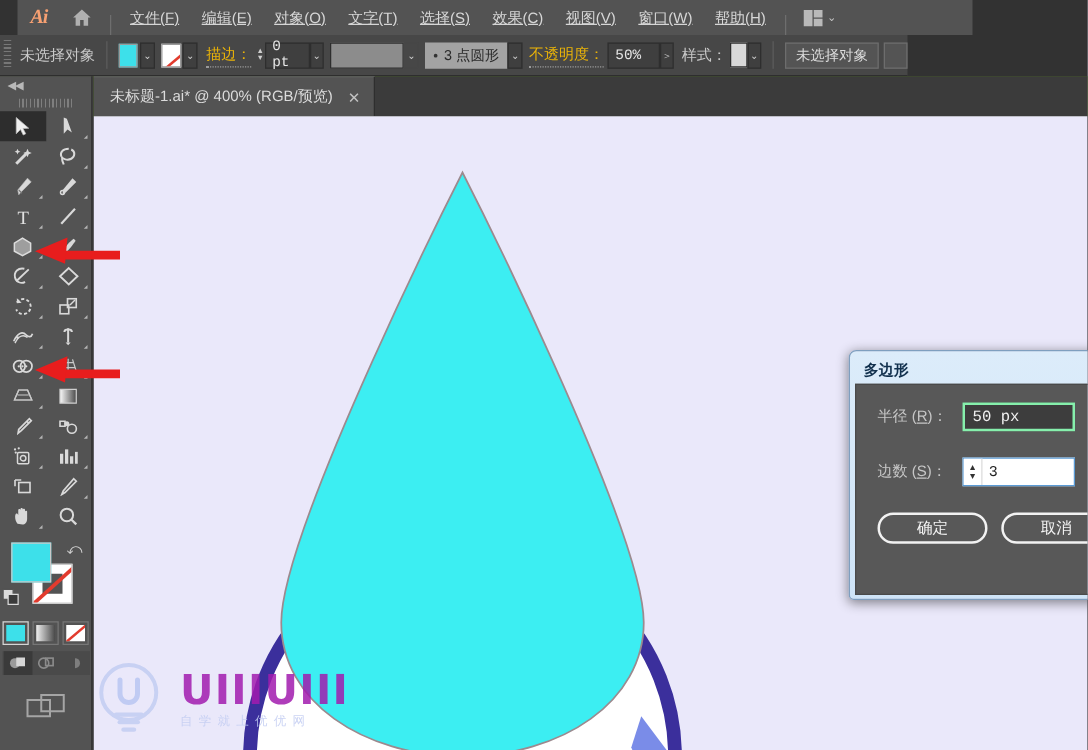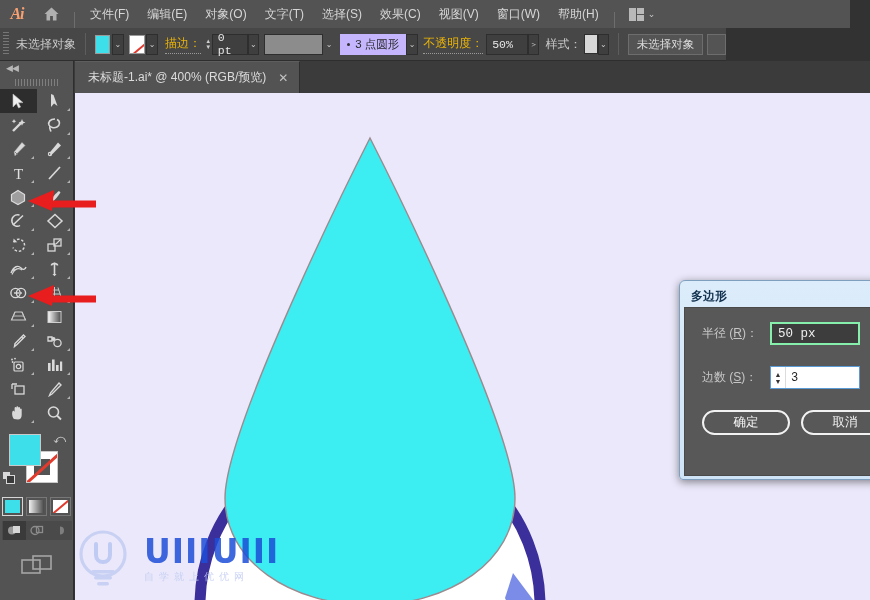--- a/index.html
+++ b/index.html
@@ -7,34 +7,34 @@
     width: 870px; height: 600px;
     overflow: hidden;
     background: #323232;
     font-family: "Liberation Sans", "DejaVu Sans", sans-serif;
     -webkit-font-smoothing: antialiased;
   }
   #app { position: relative; width: 870px; height: 600px; }
 
   
   .menubar {
-    position: absolute; left: 0; top: 0; width: 850px; height: 28px;
+    position: absolute; left: 14px; top: 0; width: 764px; height: 28px;
     background: #535353; display: flex; align-items: flex-end;
   }
   .ai-logo {
     width: 34px; height: 28px; display: flex; align-items: center; justify-content: center;
     color: #f7a072; font-size: 16px; font-weight: bold; font-style: italic;
     font-family: "Liberation Serif", serif; letter-spacing: -1px;
   }
   .home-icon { width: 34px; height: 28px; display:flex; align-items:center; justify-content:center; }
   .menu-sep { width:1px; height:16px; background:#6e6e6e; margin:0 6px; }
   .menu-items { display:flex; align-items:center; height:28px; }
   .menu-item {
     color: #d6d6d6; font-size: 12px; padding: 0 9px; height: 28px;
-    display: flex; align-items: center; cursor: default; white-space: nowrap;
+    display: flex; align-items: center; cursor: default; white-space: nowrap; text-decoration: underline;
   }
   .ws-switch { display:flex; align-items:center; gap:4px; padding:0 8px; height:28px; }
   .ws-grid { display:grid; grid-template-columns: 7px 7px; grid-template-rows: 6px 6px; gap:1px; }
   .ws-grid i { background:#b9b9b9; display:block; }
   .ws-grid i.tall { grid-row: span 2; }
   .chev { color:#c9c9c9; font-size:9px; }
 
   
   .controlbar {
     position: absolute; left:0; top:28px; width:726px; height:33px;
@@ -69,21 +69,21 @@
     width:12px; height:21px; color:#cfcfcf; font-size:6px; line-height:6px;
   }
   .num-field {
     height:21px; background:#3f3f3f; border:1px solid #2e2e2e; color:#e6e6e6;
     font-size:11.5px; display:flex; align-items:center; padding:0 5px; font-family:"Liberation Mono", monospace;
   }
   .flat-field {
     height:21px; background:#8c8c8c; border:1px solid #2e2e2e;
   }
   .stroke-profile {
-    height:21px; background:#c4b5fd; color:#2a2a2a; font-size:11.5px;
+    height:21px; background:#a3a3a3; color:#2a2a2a; font-size:11.5px;
     display:flex; align-items:center; gap:5px; padding:0 7px; white-space:nowrap;
   }
   .dot { width:3px; height:3px; border-radius:50%; background:#333; display:block; }
   .style-swatch { width:22px; height:20px; background:#d8d8d8; border:1px solid #2e2e2e; }
   .doc-btn {
     height:21px; background:#545454; border:1px solid #6d6d6d; color:#dcdcdc;
     font-size:11.5px; display:flex; align-items:center; padding:0 8px; white-space:nowrap;
   }
 
   
@@ -201,21 +201,21 @@
     color:#f4f4f4; font-size:12.5px; display:flex; align-items:center; justify-content:center;
     background:transparent;
   }
 
   
   .watermark {
     position:absolute; left:672px; top:528px; display:flex; align-items:center; gap:10px;
     opacity:0.85; pointer-events:none;
   }
   .wm-text { display:flex; flex-direction:column; }
-  .wm-main { color:#1d4ed8; font-size:33px; font-weight:bold; letter-spacing:1px; line-height:34px;
+  .wm-main { color:#a21caf; font-size:33px; font-weight:bold; letter-spacing:1px; line-height:34px;
     font-family:"DejaVu Sans", sans-serif; }
   .wm-sub { color:#c3cdf2; font-size:10px; letter-spacing:5px; margin-top:1px; }
 </style>
 </head>
 <body>
 
 <div id="app">
 
   <div class="menubar">
     <div class="ai-logo">Ai</div>

